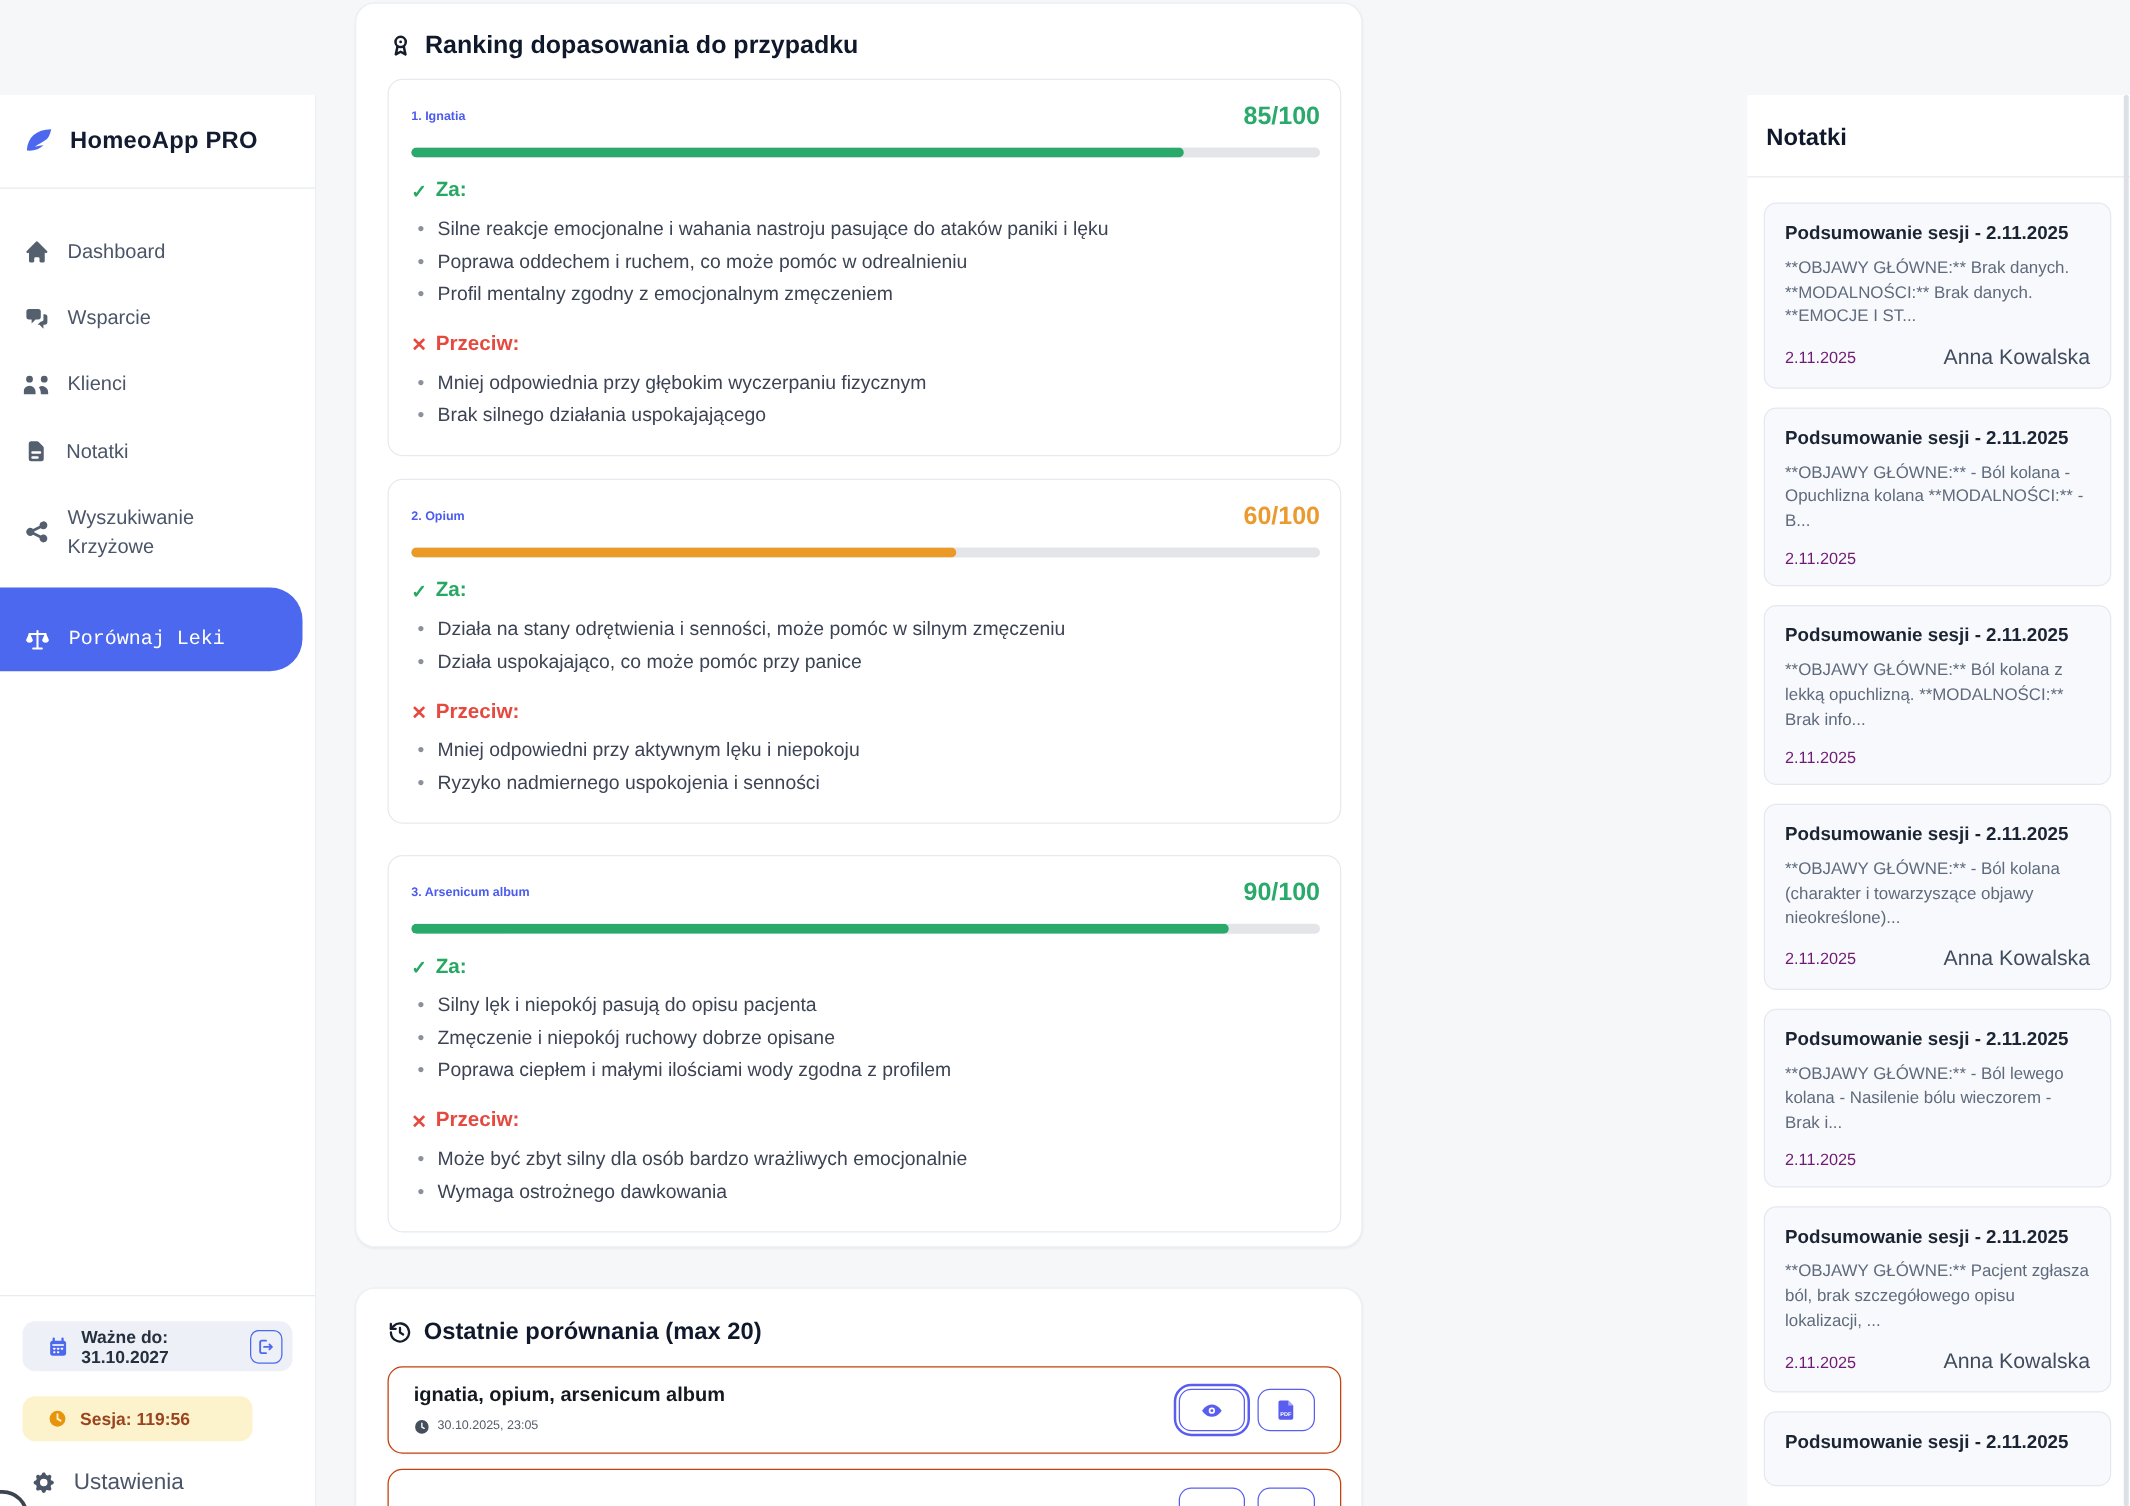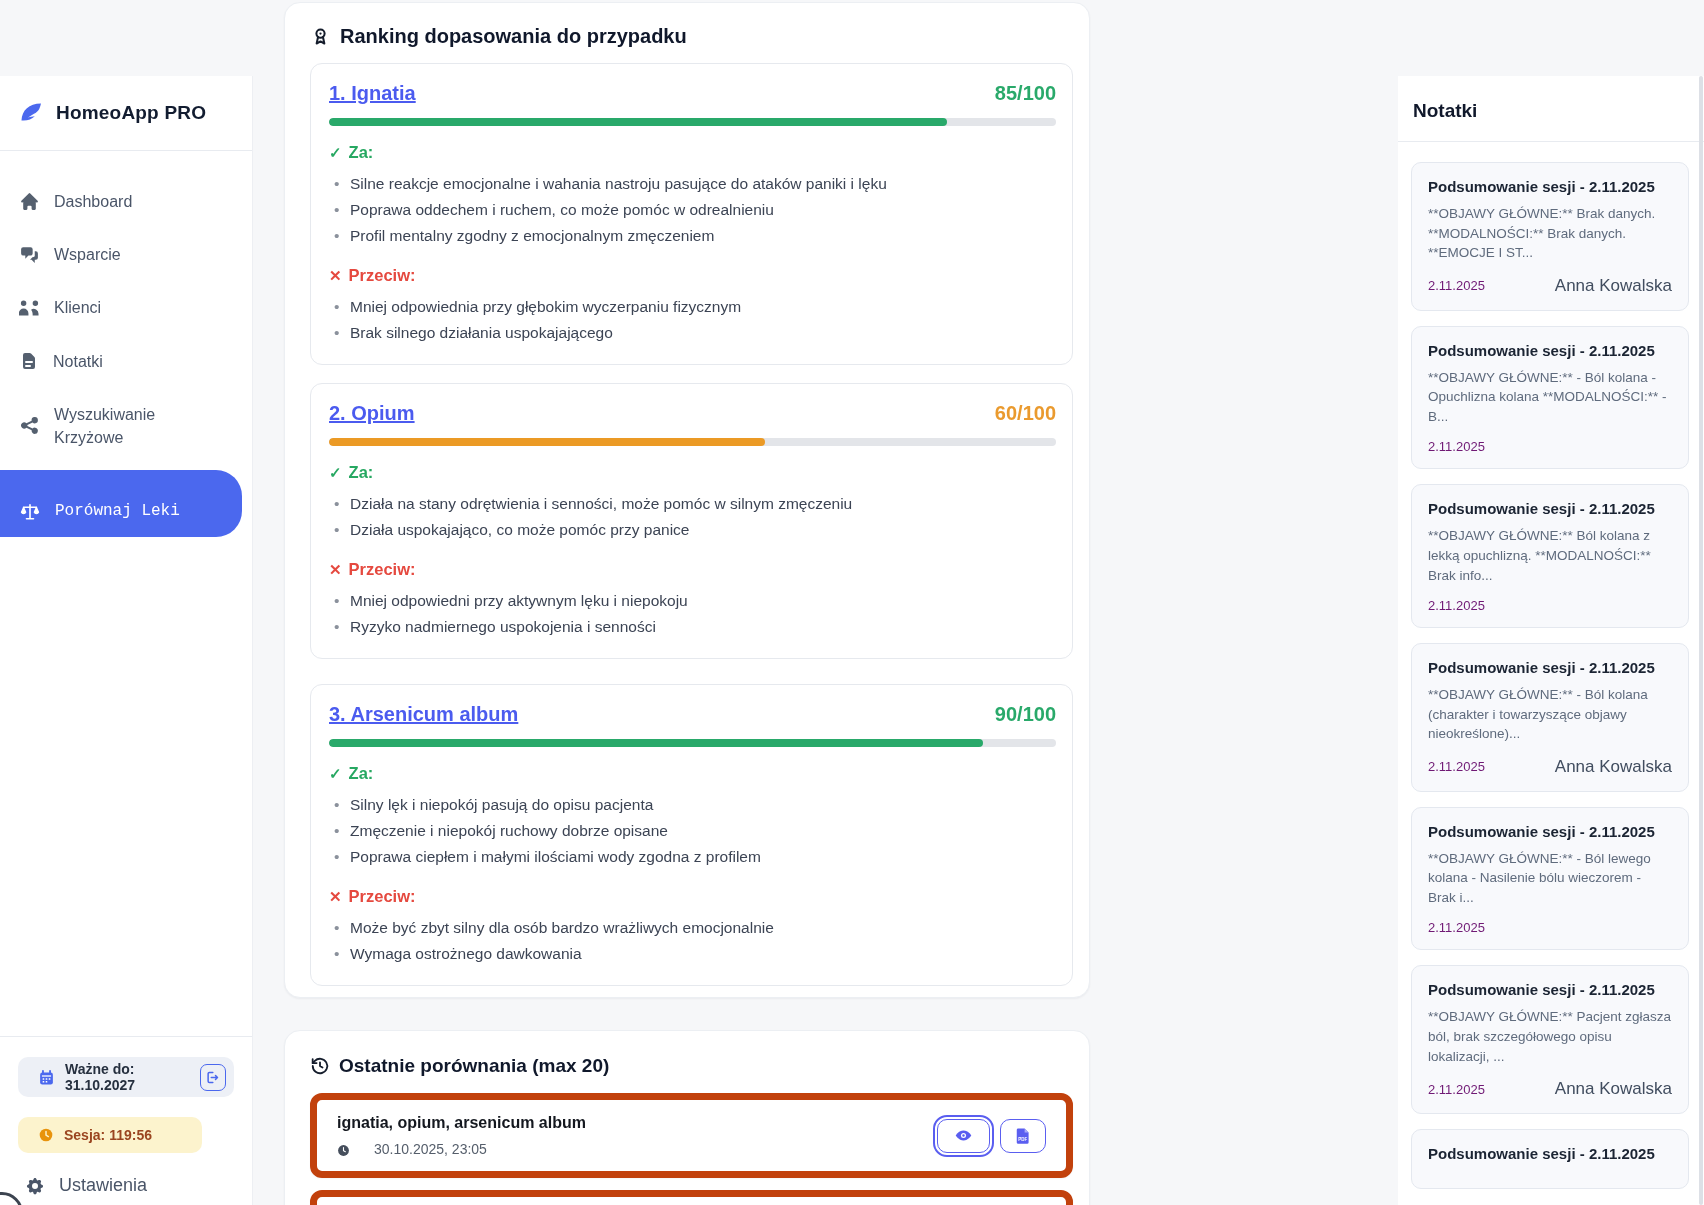--- a/index.html
+++ b/index.html
@@ -29,41 +29,41 @@
   .session-pill .lbl { font-size:14px; font-weight:bold; color:#9a4520; }
   .settings-row { display:flex; align-items:center; gap:14px; margin-top:22px; padding-left:7px; font-size:18px; font-weight:500; color:#4a5568; cursor:pointer; }
   .corner-arc { position:absolute; left:-19px; top:1192px; width:42px; height:42px; border-radius:50%; border:3px solid #3c4450; background:transparent; }
 
   
   .card { background:#fff; border:1px solid #eceff3; border-radius:16px; box-shadow:0 1px 2px rgba(16,24,40,.05); }
   .ranking-card { position:absolute; left:284px; top:2px; width:806px; height:996px; }
   .card-head { display:flex; align-items:center; gap:9px; margin:22px 0 0 25px; font-size:20px; font-weight:bold; color:#10182b; }
   .remedy-card { margin:15px 16px 0 25px; border:1px solid #e6e9ee; border-radius:12px; padding:14px 16px 18px 18px; }
   .remedy-top { display:flex; align-items:center; justify-content:space-between; margin-top:4px; }
-  .remedy-name { font-size:20px; font-weight:bold; color:#4b5bef;text-decoration:underline; }
+  .remedy-name { font-size:10px; font-weight:bold; color:#4b5bef; }
   .remedy-score { font-size:20px; font-weight:bold; }
   .tone-green { color:#29a96a; }
   .tone-orange { color:#ea9a2e; }
   .bar-track { margin-top:13px; height:8px; border-radius:5px; background:#e3e5e9; overflow:hidden; }
   .bar-fill { height:100%; border-radius:5px; }
   .fill-green { background:#29a96a; }
   .fill-orange { background:#eb9a25; }
   .pc-head { display:flex; align-items:center; gap:7px; margin-top:17px; font-size:16.5px; font-weight:bold; }
   .pc-head.pros { color:#27a862; }
   .pc-head.cons { color:#e5493f; }
   .pc-mark { font-size:15px; font-weight:bold; }
   ul.pc-list { list-style:none; margin-top:9px; }
   ul.pc-list li { position:relative; padding-left:21px; font-size:15.5px; color:#3c4454; line-height:26px; }
   ul.pc-list li::before { content:"•"; position:absolute; left:5px; color:#8b919c; }
 
   .history-card { position:absolute; left:284px; top:1030px; width:806px; height:230px; }
   .history-head { display:flex; align-items:center; gap:9px; margin:24px 0 0 25px; font-size:19px; font-weight:bold; color:#10182b; }
-  .hist-item { margin:16px 16px 0 25px; border:7px solid #c2410c; border-radius:12px; padding:14px 20px; display:flex; align-items:center; justify-content:space-between; background:#fff; box-shadow:0 1px 2px rgba(16,24,40,.04); }
+  .hist-item { margin:16px 16px 0 25px; border:1px solid #c2410c; border-radius:12px; padding:14px 20px; display:flex; align-items:center; justify-content:space-between; background:#fff; box-shadow:0 1px 2px rgba(16,24,40,.04); }
   .hist-item .t { font-size:16px; font-weight:600; color:#14181f; }
-  .hist-date { display:flex; align-items:flex-end; gap:24px; margin-top:9px; font-size:14px; color:#555e6b; }
+  .hist-date { display:flex; align-items:flex-start; gap:6px; margin-top:9px; font-size:10px; color:#555e6b; }
   .hist-actions { display:flex; gap:10px; }
   .act-btn { height:34px; border-radius:10px; border:1.6px solid #5a5ef0; background:#fff; display:flex; align-items:center; justify-content:center; color:#5a5ef0; cursor:pointer; }
   .btn-eye { width:53px; outline:2px solid #5a5ef0; outline-offset:2px; }
   .btn-pdf { width:46px; }
 
   
   .notes-panel { position:absolute; left:1398px; top:76px; width:306px; bottom:0; background:#fff; }
   .notes-title { padding:24px 0 0 15px; font-size:19px; font-weight:bold; color:#10182b; }
   .notes-divider { margin-top:19px; border-bottom:1px solid #e8ebf0; }
   .notes-list { padding:20px 15px 0 13px; display:flex; flex-direction:column; gap:15px; }

